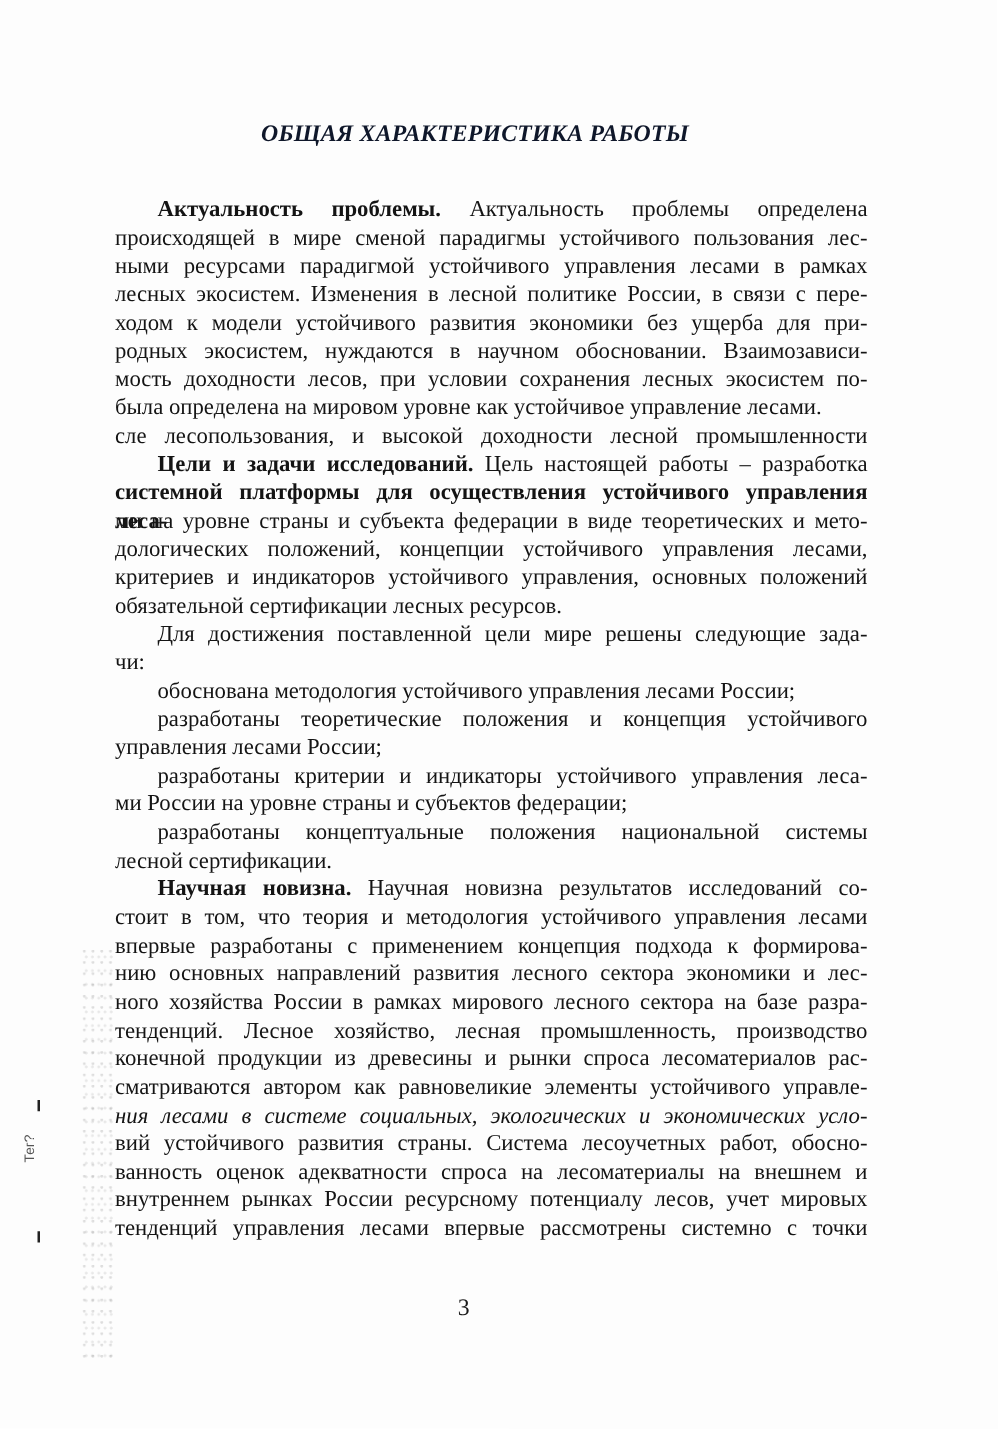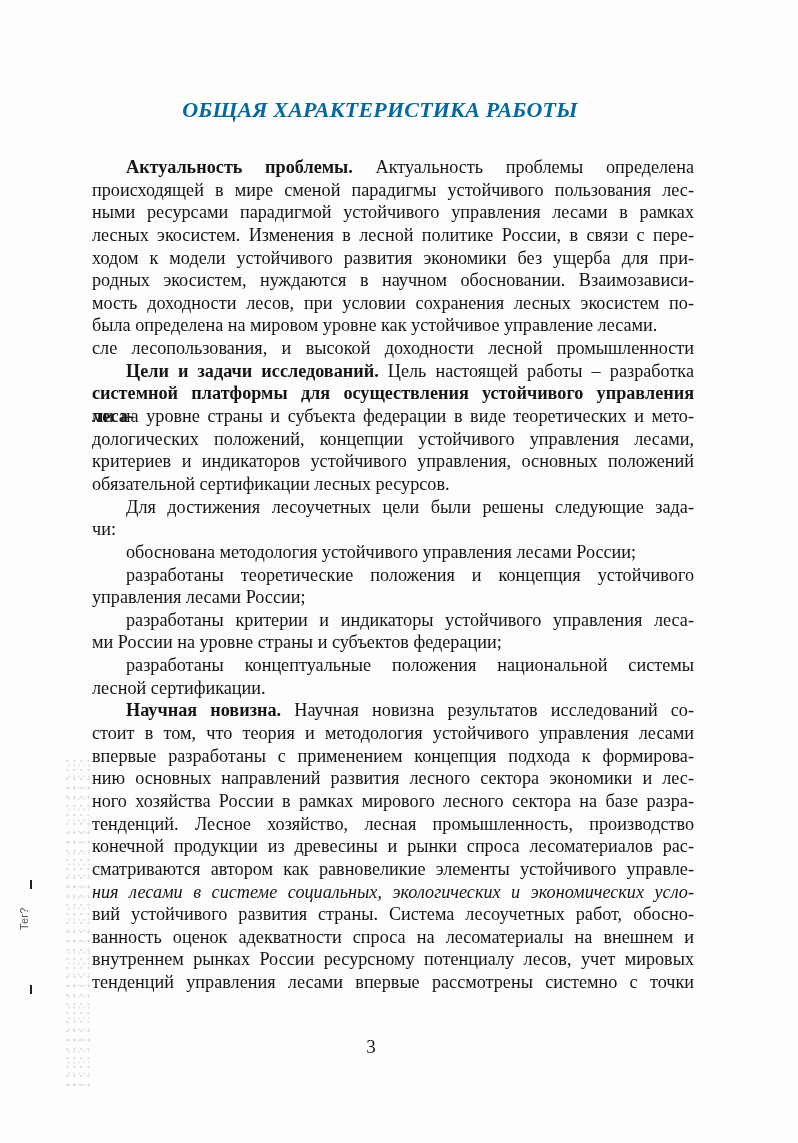--- a/index.html
+++ b/index.html
@@ -22,23 +22,23 @@
       background: #fdfdfd;
     }
     .title {
       position: absolute;
       left: 0;
       width: 760px;
       top: 97px;
       text-align: center;
       font-weight: bold;
       font-style: italic;
-      font-size: 22px;
+      font-size: 19px;
       letter-spacing: 0.2px;
-      color: #0369a1;
+      color: #0f172a;
     }
     .body-text {
       position: absolute;
       left: 92px;
       top: 156px;
       width: 602px;
       font-size: 18.2px;
       line-height: 22.65px;
     }
     .line {
@@ -115,21 +115,21 @@
       <div class="line" style="white-space: normal;"><span>родных экосистем, нуждаются в научном обосновании. Взаимозависи-</span></div>
       <div class="line" style="white-space: normal;"><span>мость доходности лесов, при условии сохранения лесных экосистем по-</span></div>
       <div class="line last" style="white-space: normal;"><span>была определена на мировом уровне как устойчивое управление лесами.</span></div>
       <div class="line" style="white-space: normal;"><span>сле лесопользования, и высокой доходности лесной промышленности</span></div>
       <div class="line indent" style="white-space: normal;"><span class="b">Цели и задачи исследований.</span><span> Цель настоящей работы – разработка</span></div>
       <div class="line" style="white-space: normal; font-weight: bold;"><span>системной платформы для осуществления устойчивого управления леса-</span></div>
       <div class="line" style="white-space: normal;"><span>ми на уровне страны и субъекта федерации в виде теоретических и мето-</span></div>
       <div class="line" style="white-space: normal;"><span>дологических положений, концепции устойчивого управления лесами,</span></div>
       <div class="line" style="white-space: normal;"><span>критериев и индикаторов устойчивого управления, основных положений</span></div>
       <div class="line last" style="white-space: normal;"><span>обязательной сертификации лесных ресурсов.</span></div>
-      <div class="line indent" style="white-space: normal;"><span>Для достижения лесоучетных цели были решены следующие зада-</span></div>
+      <div class="line indent" style="white-space: normal;"><span>Для достижения поставленной цели мире решены следующие зада-</span></div>
       <div class="line last" style="white-space: normal;"><span>чи:</span></div>
       <div class="line indent last" style="white-space: normal;"><span>обоснована методология устойчивого управления лесами России;</span></div>
       <div class="line indent" style="white-space: normal;"><span>разработаны теоретические положения и концепция устойчивого</span></div>
       <div class="line last" style="white-space: normal;"><span>управления лесами России;</span></div>
       <div class="line indent" style="white-space: normal;"><span>разработаны критерии и индикаторы устойчивого управления леса-</span></div>
       <div class="line last" style="white-space: normal;"><span>ми России на уровне страны и субъектов федерации;</span></div>
       <div class="line indent" style="white-space: normal;"><span>разработаны концептуальные положения национальной системы</span></div>
       <div class="line last" style="white-space: normal;"><span>лесной сертификации.</span></div>
       <div class="line indent" style="white-space: normal;"><span class="b">Научная новизна.</span><span> Научная новизна результатов исследований со-</span></div>
       <div class="line" style="white-space: normal;"><span>стоит в том, что теория и методология устойчивого управления лесами</span></div>

